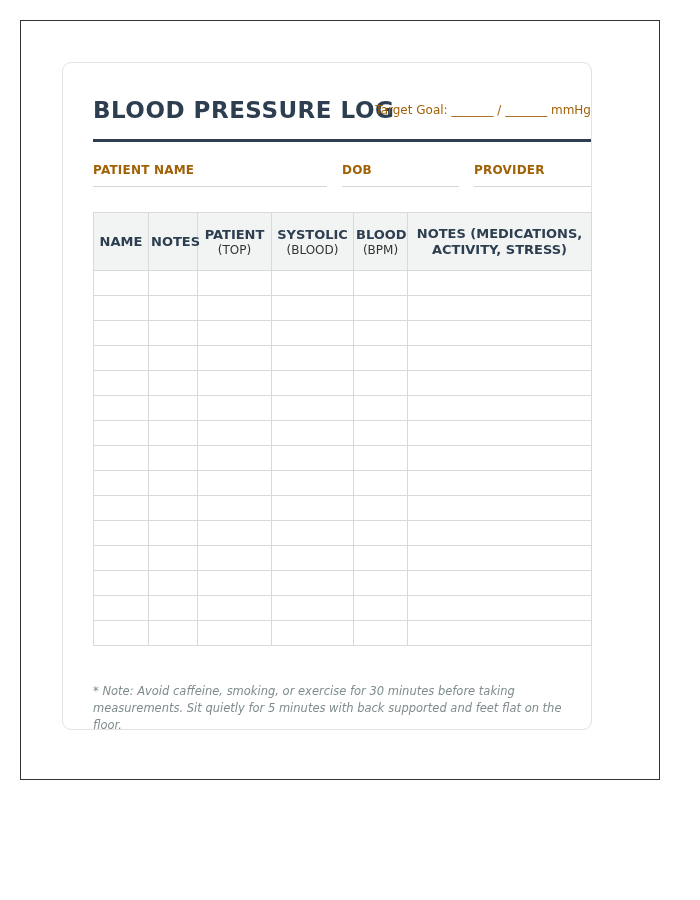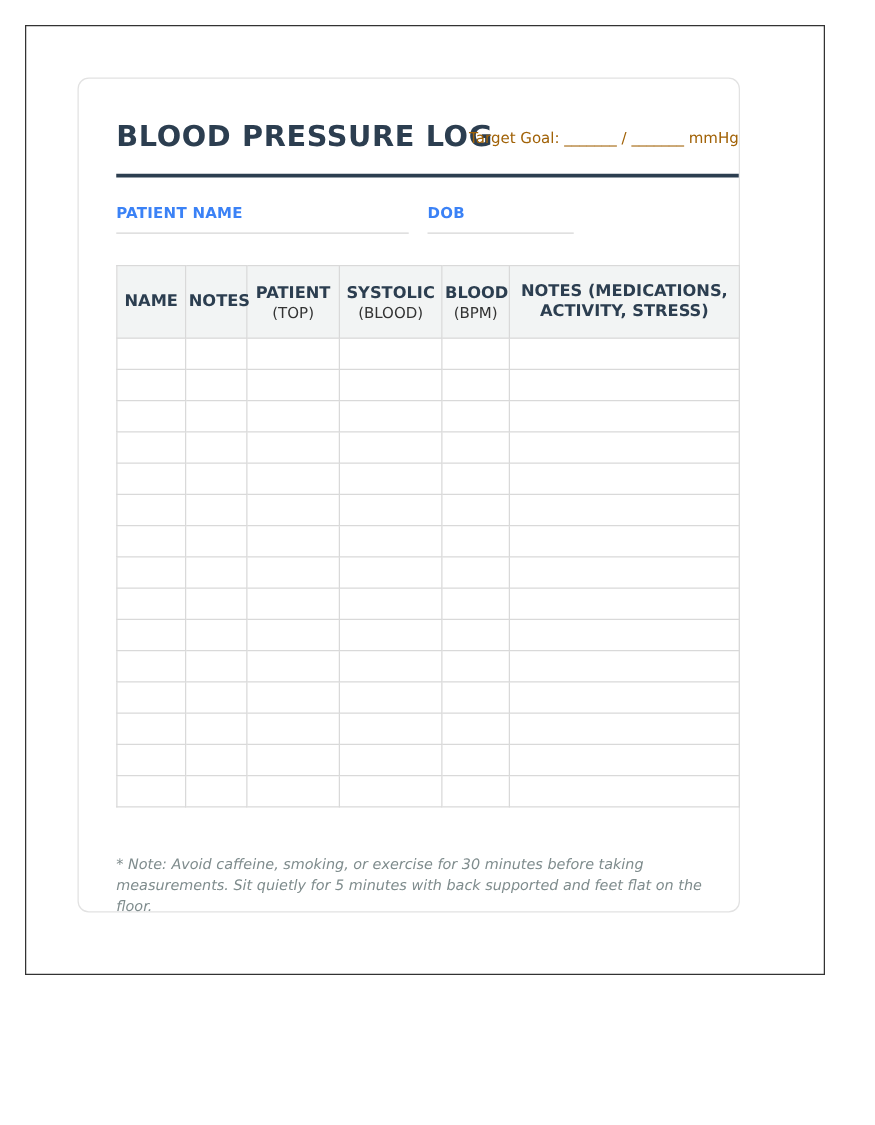--- a/index.html
+++ b/index.html
@@ -3,21 +3,21 @@
 <meta charset="utf-8">
 <style>
   html, body { margin:0; padding:0; background:#ffffff; }
   body { width:700px; height:900px; position:relative; font-family:"DejaVu Sans", "Liberation Sans", sans-serif; color:#2c3e50; }
   .page-frame { position:absolute; left:20px; top:20px; width:640px; height:760px; border:1px solid #333; box-sizing:border-box; background:#fff; }
   .card { position:absolute; left:41px; top:41px; width:530px; height:668px; border:1px solid #e2e2e2; border-radius:9px; box-sizing:border-box; background:#fff; }
   .header { position:absolute; left:30px; top:34px; width:498px; height:42px; border-bottom:3px solid #2c3e50; }
   .title { position:absolute; left:0; top:0; font-size:23px; font-weight:bold; letter-spacing:0.5px; color:#2c3e50; white-space:nowrap; }
   .goal { position:absolute; right:0; top:6px; font-size:12px; color:#a16207; white-space:nowrap; }
   .fields { position:absolute; left:30px; top:100px; width:498px; height:24px; }
-  .field { position:absolute; top:0; height:23px; border-bottom:1px solid #d6d6d6; font-size:12px; font-weight:bold; color:#3b82f6; letter-spacing:0.2px; }
+  .field { position:absolute; top:0; height:23px; border-bottom:1px solid #d6d6d6; font-size:12px; font-weight:bold; color:#a16207; letter-spacing:0.2px; }
   table.log { position:absolute; left:30px; top:149px; width:498px; border-collapse:collapse; table-layout:fixed; }
   table.log th { background:#f2f4f4; border:1px solid #d9d9d9; height:57px; padding:0 2px; font-size:13px; font-weight:bold; color:#2c3e50; text-align:center; vertical-align:middle; line-height:16px; }
   table.log th .sub { display:block; font-size:12px; line-height:14px; font-weight:normal; color:#333; }
   table.log td { border:1px solid #d9d9d9; height:24px; padding:0; }
   .note { position:absolute; left:30px; top:620px; width:490px; font-size:11.5px; font-style:italic; color:#7f8c8d; line-height:17px; }
 </style>
 </head>
 <body>
 
 <div class="page-frame">
@@ -33,20 +33,23 @@
         <span>mmHg</span>
       </div>
     </div>
 
     <div class="fields">
       <div class="field" style="left:0;width:234px;">
         <span>PATIENT NAME</span>
       </div>
       <div class="field" style="left:249px;width:117px;">
         <span>DOB</span>
+      </div>
+      <div class="field" style="left:381px;width:117px;">
+        <span>PROVIDER</span>
       </div>
     </div>
 
     <table class="log">
       <colgroup>
         <col style="width:55px">
           <col style="width:49px">
           <col style="width:74px">
         <col style="width:82px">
           <col style="width:54px">

